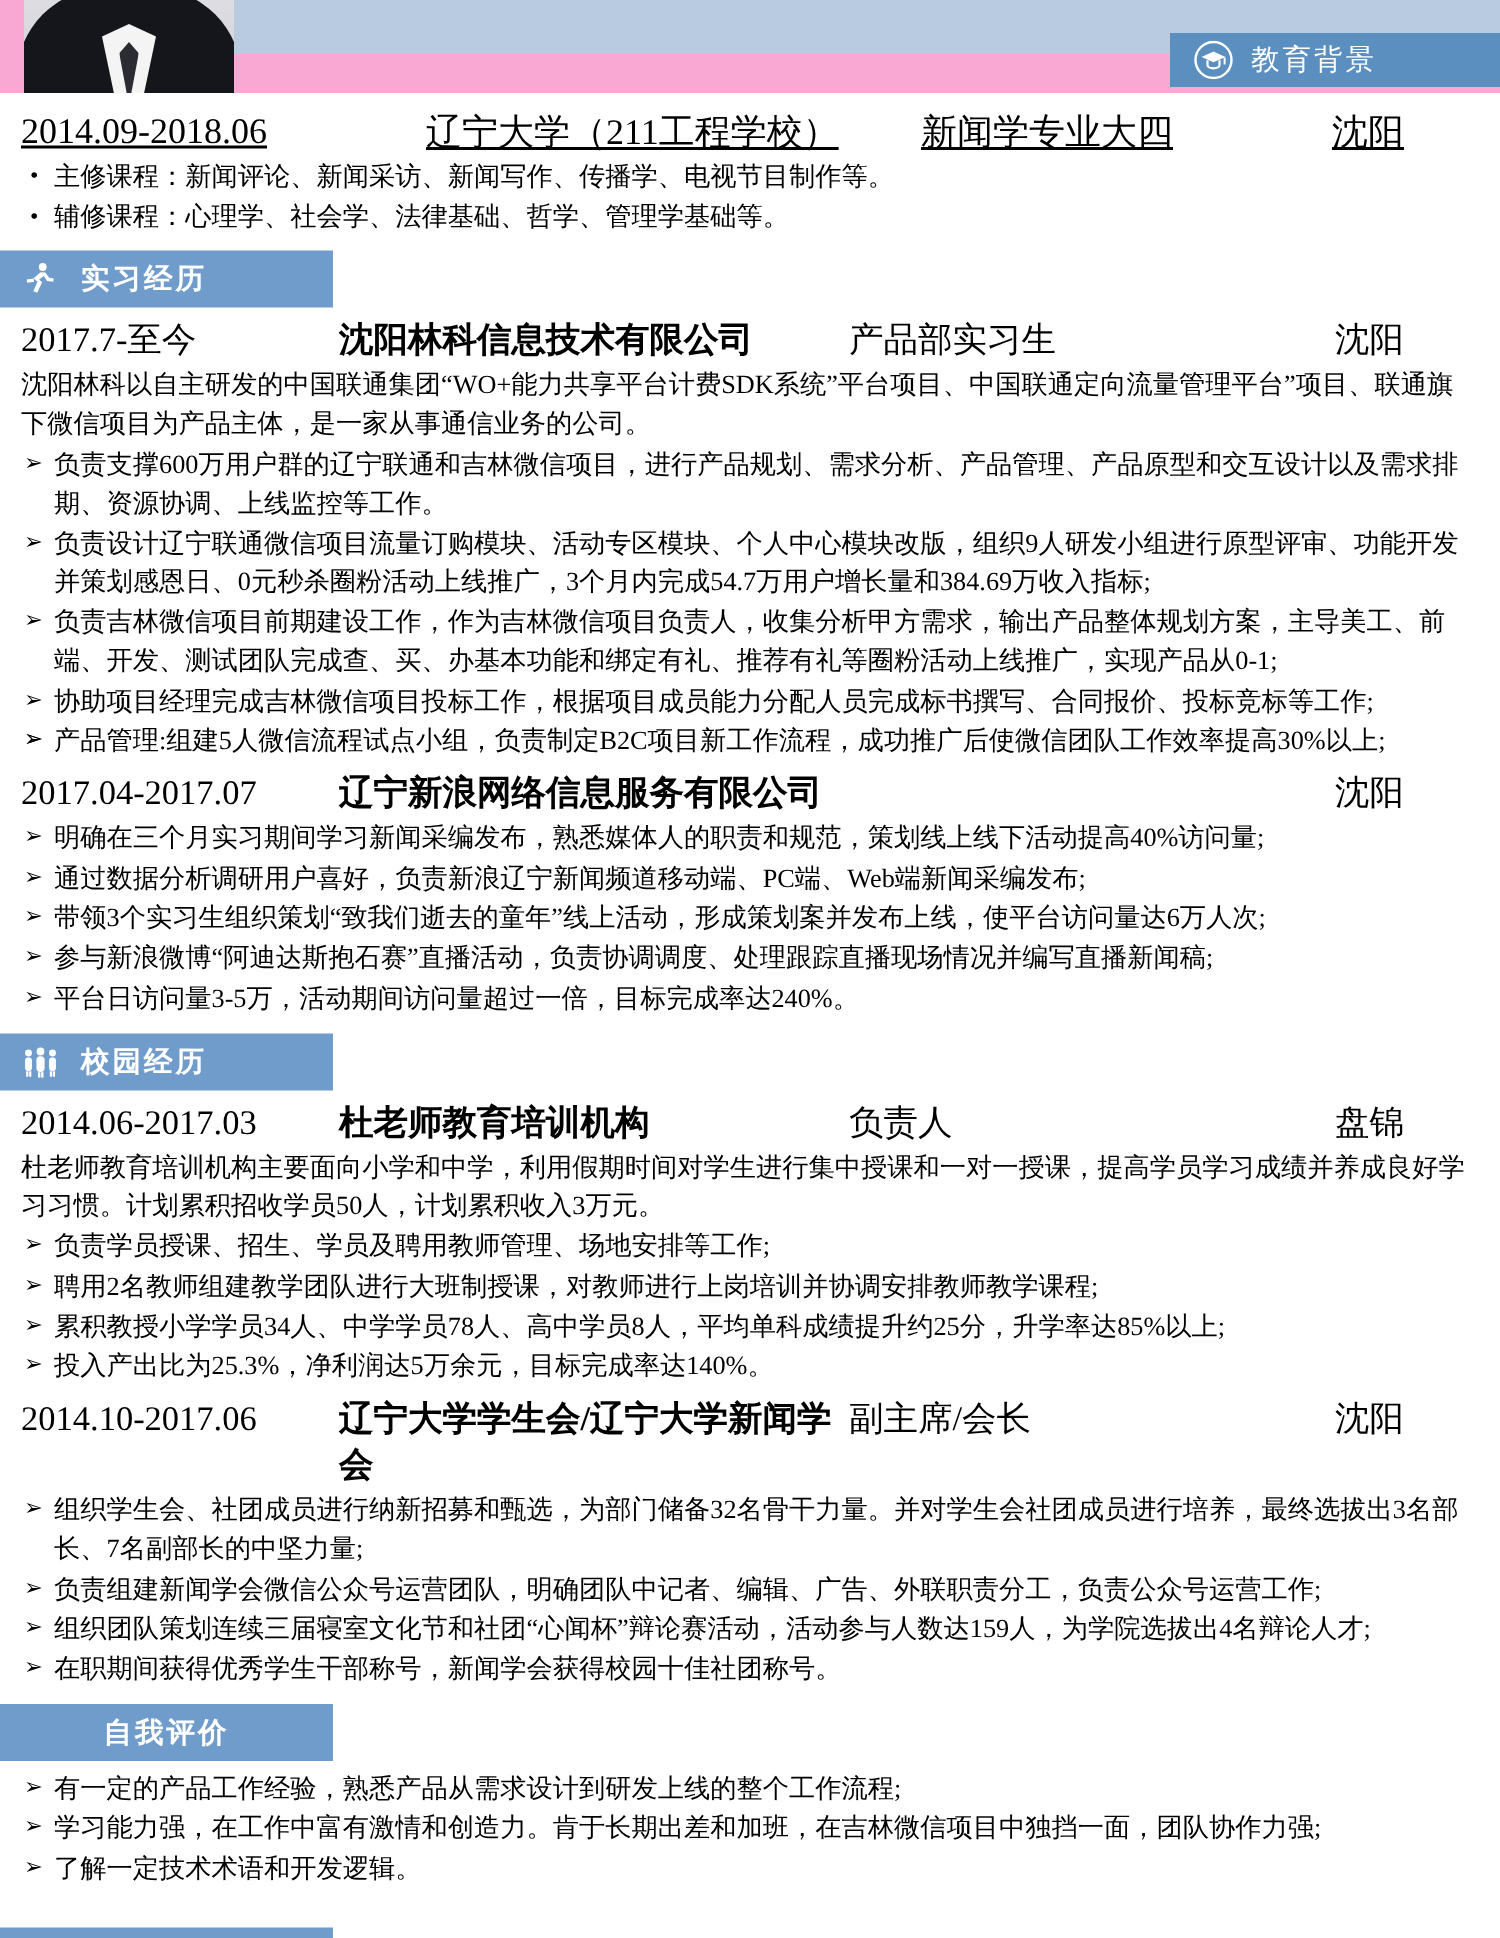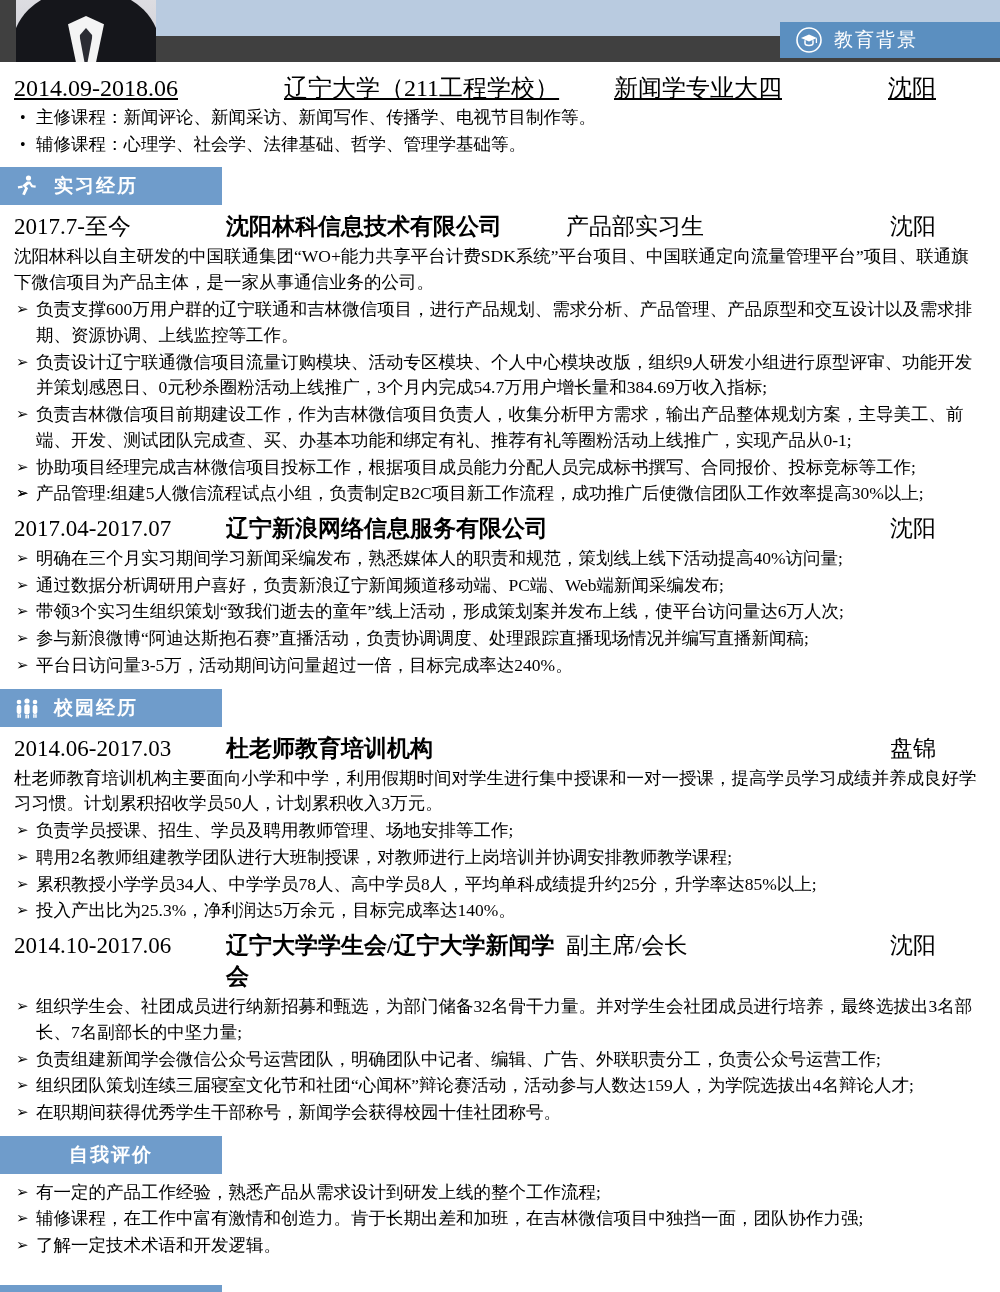--- a/index.html
+++ b/index.html
@@ -19,21 +19,21 @@
     position: relative;
     width: 1000px;
     height: 1292px;
   }
 
   
   .top-strip {
     position: relative;
     height: 62px;
     width: 100%;
-    background: #404040;
+    background: #f9a8d4;
   }
   .photo {
     position: absolute;
     left: 16px;
     top: -70px;
     width: 140px;
     height: 132px;
     background: linear-gradient(#e9e9ec 0%, #dcdce1 55%, #cfcfd6 100%);
     overflow: hidden;
   }
@@ -268,20 +268,21 @@
       </svg>
     </span>
     <span class="label">校园经历</span>
   </div>
 
   <div class="content">
 
     <div class="entry-head">
       <span class="date">2014.06-2017.03</span>
       <span class="org">杜老师教育培训机构</span>
+      <span class="role">负责人</span>
       <span class="city">盘锦</span>
     </div>
     <div class="para">杜老师教育培训机构主要面向小学和中学，利用假期时间对学生进行集中授课和一对一授课，提高学员学习成绩并养成良好学习习惯。计划累积招收学员50人，计划累积收入3万元。</div>
     <ul class="items">
       <li><span class="bullet">➢</span><span>负责学员授课、招生、学员及聘用教师管理、场地安排等工作;</span></li>
       <li><span class="bullet">➢</span><span>聘用2名教师组建教学团队进行大班制授课，对教师进行上岗培训并协调安排教师教学课程;</span></li>
       <li><span class="bullet">➢</span><span>累积教授小学学员34人、中学学员78人、高中学员8人，平均单科成绩提升约25分，升学率达85%以上;</span></li>
       <li><span class="bullet">➢</span><span>投入产出比为25.3%，净利润达5万余元，目标完成率达140%。</span></li>
     </ul>
 
@@ -298,21 +299,21 @@
       <li><span class="bullet">➢</span><span>在职期间获得优秀学生干部称号，新闻学会获得校园十佳社团称号。</span></li>
     </ul>
   </div>
 
   <div class="sec-left centered">
     <span class="label">自我评价</span>
   </div>
   <div class="content">
     <ul class="items eval-list">
       <li><span class="bullet">➢</span><span>有一定的产品工作经验，熟悉产品从需求设计到研发上线的整个工作流程;</span></li>
-      <li><span class="bullet">➢</span><span>辅修课程，在工作中富有激情和创造力。肯于长期出差和加班，在吉林微信项目中独挡一面，团队协作力强;</span></li>
+      <li><span class="bullet">➢</span><span>学习能力强，在工作中富有激情和创造力。肯于长期出差和加班，在吉林微信项目中独挡一面，团队协作力强;</span></li>
       <li><span class="bullet">➢</span><span>了解一定技术术语和开发逻辑。</span></li>
     </ul>
   </div>
 
   <div class="sec-left centered" style="margin-top:26px;">
     <span class="label">其他能力</span>
   </div>
 
 </div>
 

